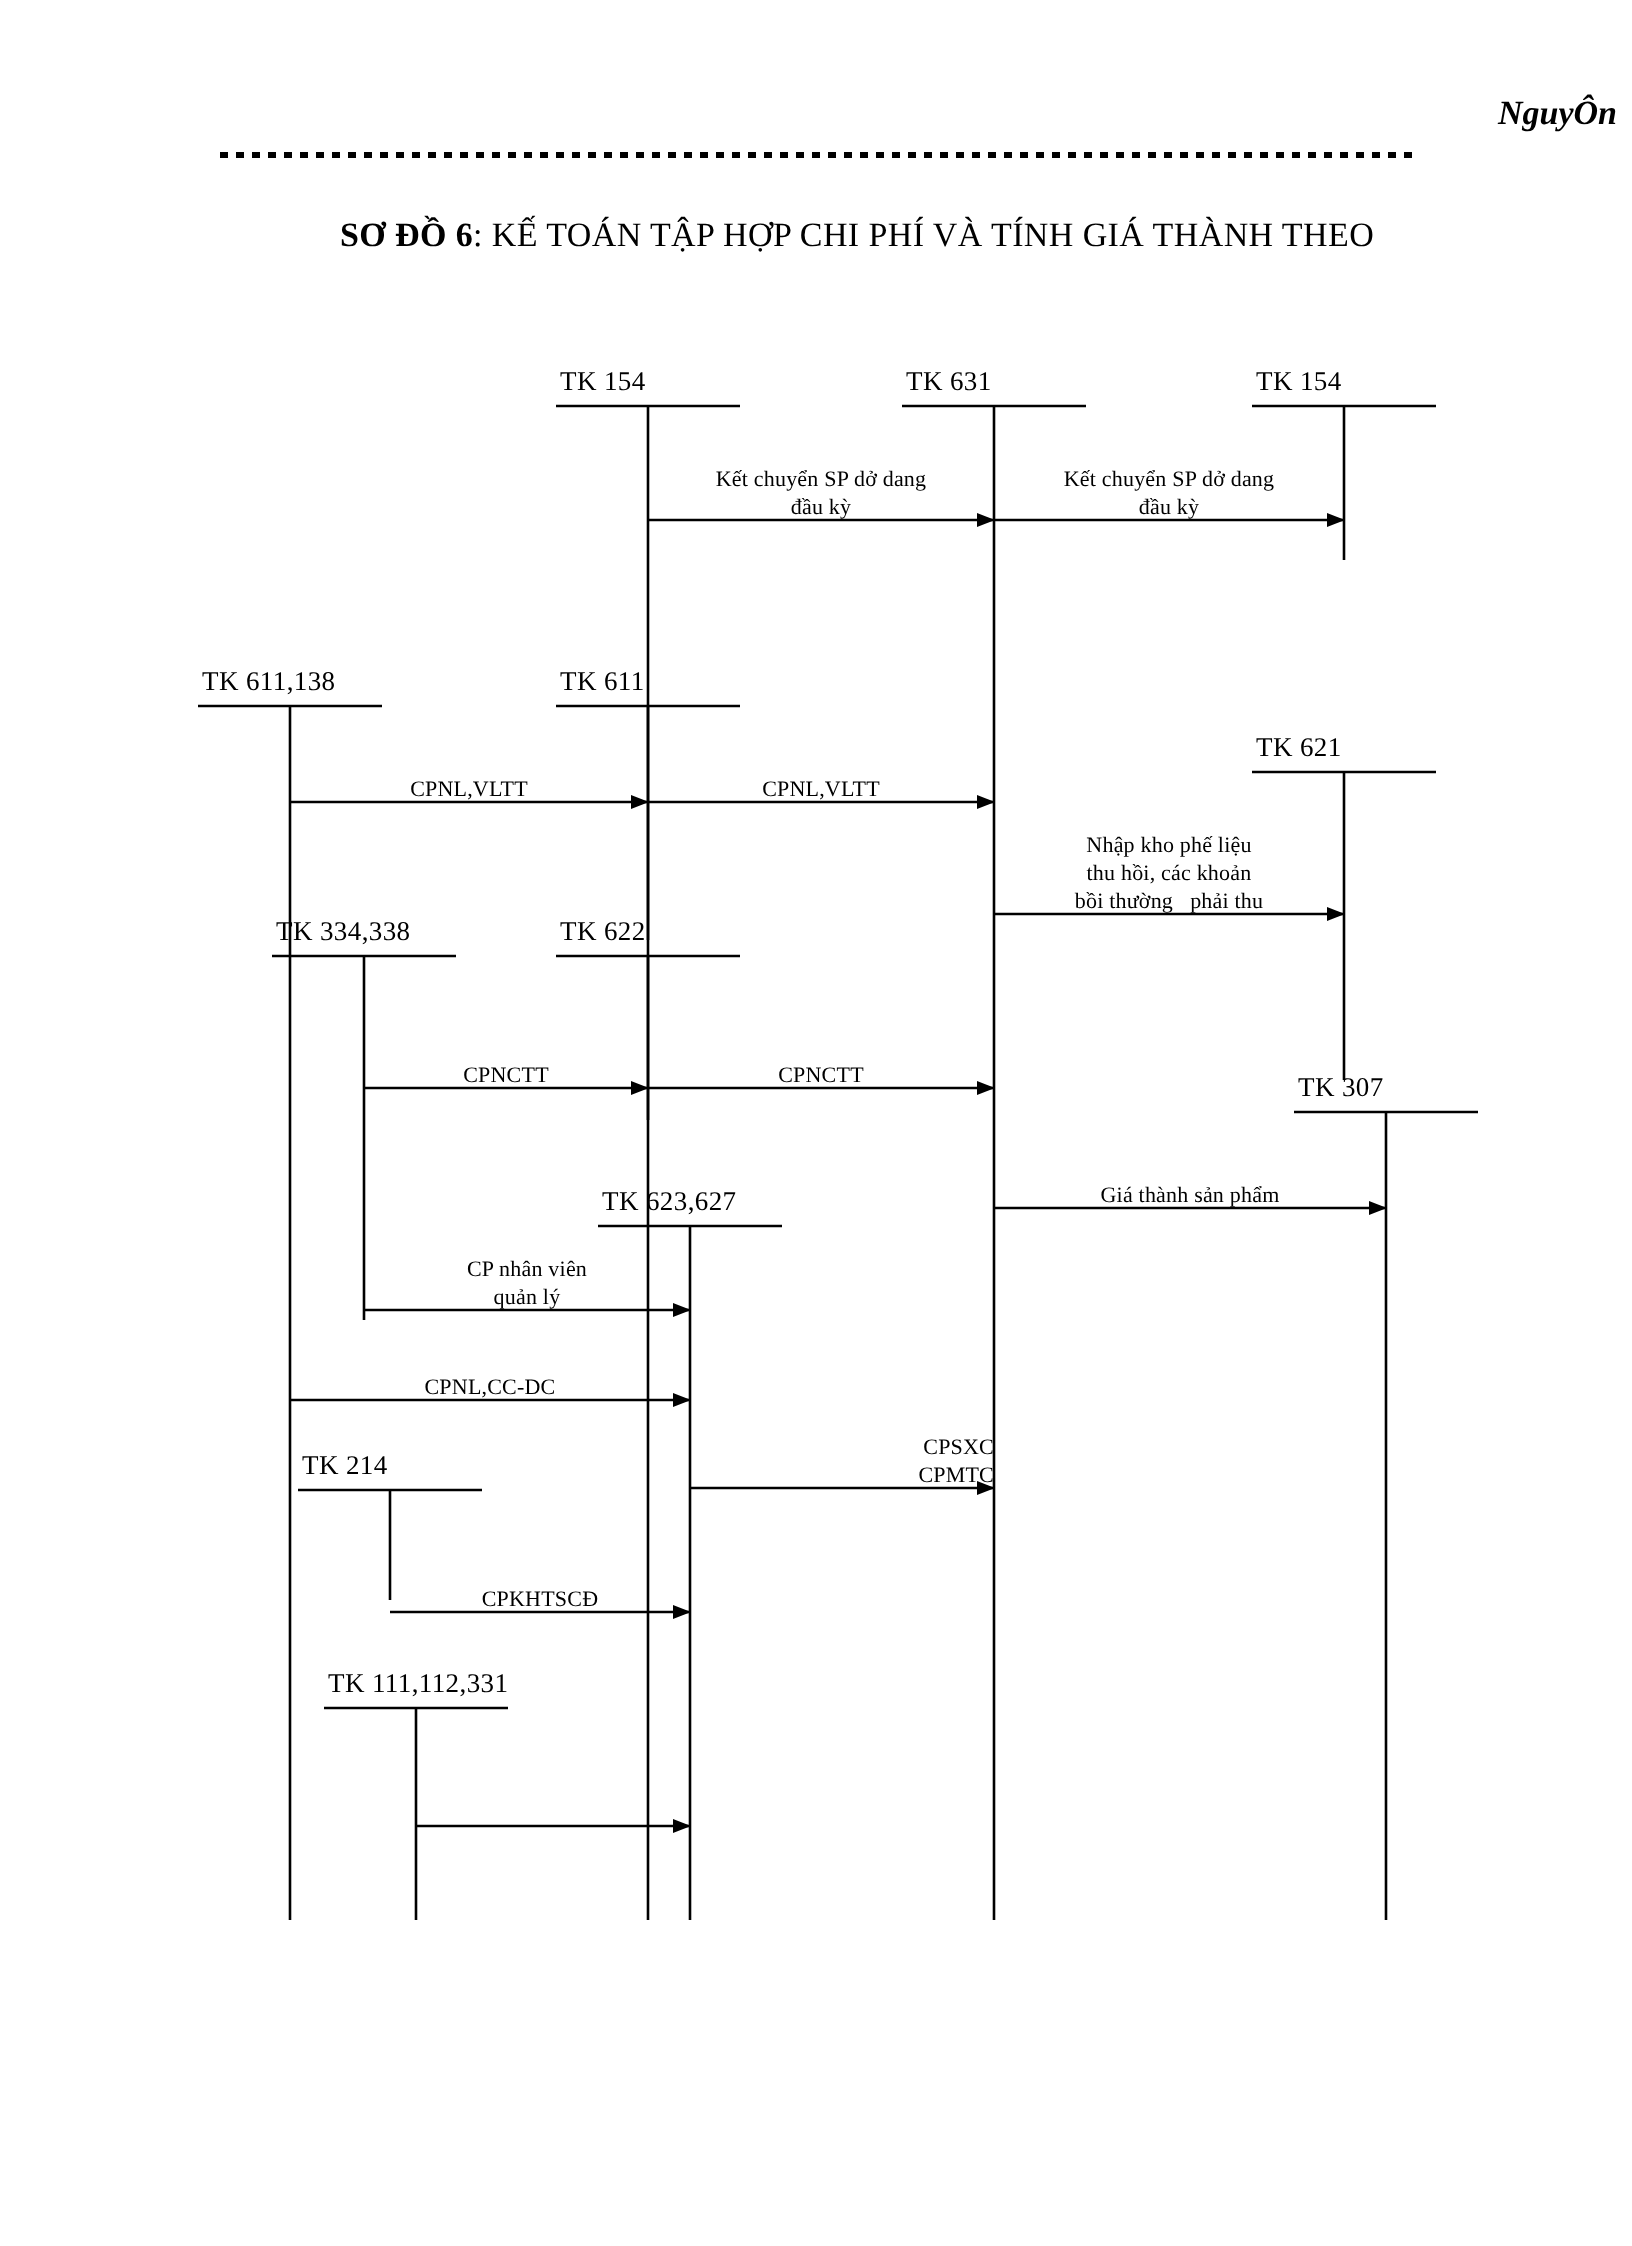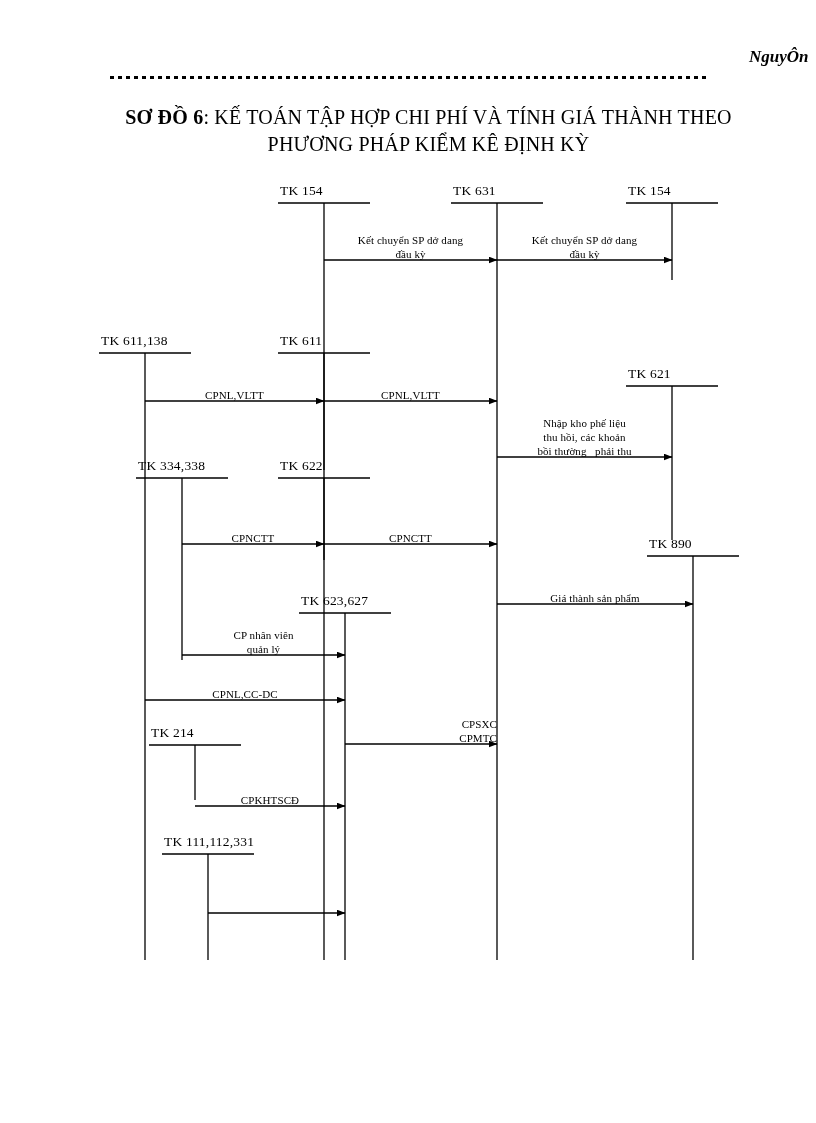--- a/index.html
+++ b/index.html
@@ -53,21 +53,21 @@
   }
 
   
   #title-block {
     position: absolute;
     left: 0; top: 104px;
     width: 816px;
     text-align: center;
   }
   .title-line {
-    font-size: 20px;
+    font-size: 17px;
     line-height: 27px;
     letter-spacing: 0.2px;
     white-space: pre;
     margin-left: 41px;
   }
   #title-line-1 .title-prefix {
     font-weight: bold;
   }
 
   
@@ -99,21 +99,20 @@
 </head>
 <body>
 
 <div id="page-header">
   <div id="header-right-text">NguyÔn</div>
   <div id="header-rule"></div>
 </div>
 
 <div id="title-block">
   <div class="title-line" id="title-line-1"><span class="title-prefix">SƠ ĐỒ 6</span><span>: KẾ TOÁN TẬP HỢP CHI PHÍ VÀ TÍNH GIÁ THÀNH THEO</span></div>
-  <div class="title-line">PHƯƠNG PHÁP KIỂM KÊ ĐỊNH KỲ</div>
 </div>
 
 <div id="diagram">
   <svg id="diagram-svg" width="816" height="1123">
     <defs>
       <marker id="arrowhead" markerWidth="9" markerHeight="7" refX="8.5" refY="3.5" orient="auto" markerUnits="userSpaceOnUse">
         <polygon points="0 0, 9 3.5, 0 7" fill="#000000"></polygon>
       </marker>
     </defs>
     <g id="svg-accounts">
@@ -160,21 +159,21 @@
   </svg>
   <div id="labels-layer">
       <div class="acct-label" style="left: 280px; top: 183px;">TK 154</div>
       <div class="acct-label" style="left: 453px; top: 183px;">TK 631</div>
       <div class="acct-label" style="left: 628px; top: 183px;">TK 154</div>
       <div class="acct-label" style="left: 101px; top: 333px;">TK 611,138</div>
       <div class="acct-label" style="left: 280px; top: 333px;">TK 611</div>
       <div class="acct-label" style="left: 628px; top: 366px;">TK 621</div>
       <div class="acct-label" style="left: 138px; top: 458px;">TK 334,338</div>
       <div class="acct-label" style="left: 280px; top: 458px;">TK 622</div>
-      <div class="acct-label" style="left: 649px; top: 536px;">TK 890</div>
+      <div class="acct-label" style="left: 649px; top: 536px;">TK 307</div>
       <div class="acct-label" style="left: 301px; top: 593px; text-align: right;">TK 623,627</div>
       <div class="acct-label" style="left: 151px; top: 725px;">TK 214</div>
       <div class="acct-label" style="left: 164px; top: 834px;">TK 111,112,331</div>
       <div class="flow-label centered" style="left: 324px; width: 173px; top: 233px;"><div>Kết chuyển SP dở dang</div><div>đầu kỳ</div></div>
       <div class="flow-label centered" style="left: 497px; width: 175px; top: 233px;"><div>Kết chuyển SP dở dang</div><div>đầu kỳ</div></div>
       <div class="flow-label centered" style="left: 145px; width: 179px; top: 388px;"><div>CPNL,VLTT</div></div>
       <div class="flow-label centered" style="left: 324px; width: 173px; top: 388px;"><div>CPNL,VLTT</div></div>
       <div class="flow-label centered" style="left: 497px; width: 175px; top: 416px;"><div>Nhập kho phế liệu</div><div>thu hồi, các khoản</div><div>bồi thường   phải thu</div></div>
       <div class="flow-label centered" style="left: 182px; width: 142px; top: 531px;"><div>CPNCTT</div></div>
       <div class="flow-label centered" style="left: 324px; width: 173px; top: 531px;"><div>CPNCTT</div></div>

